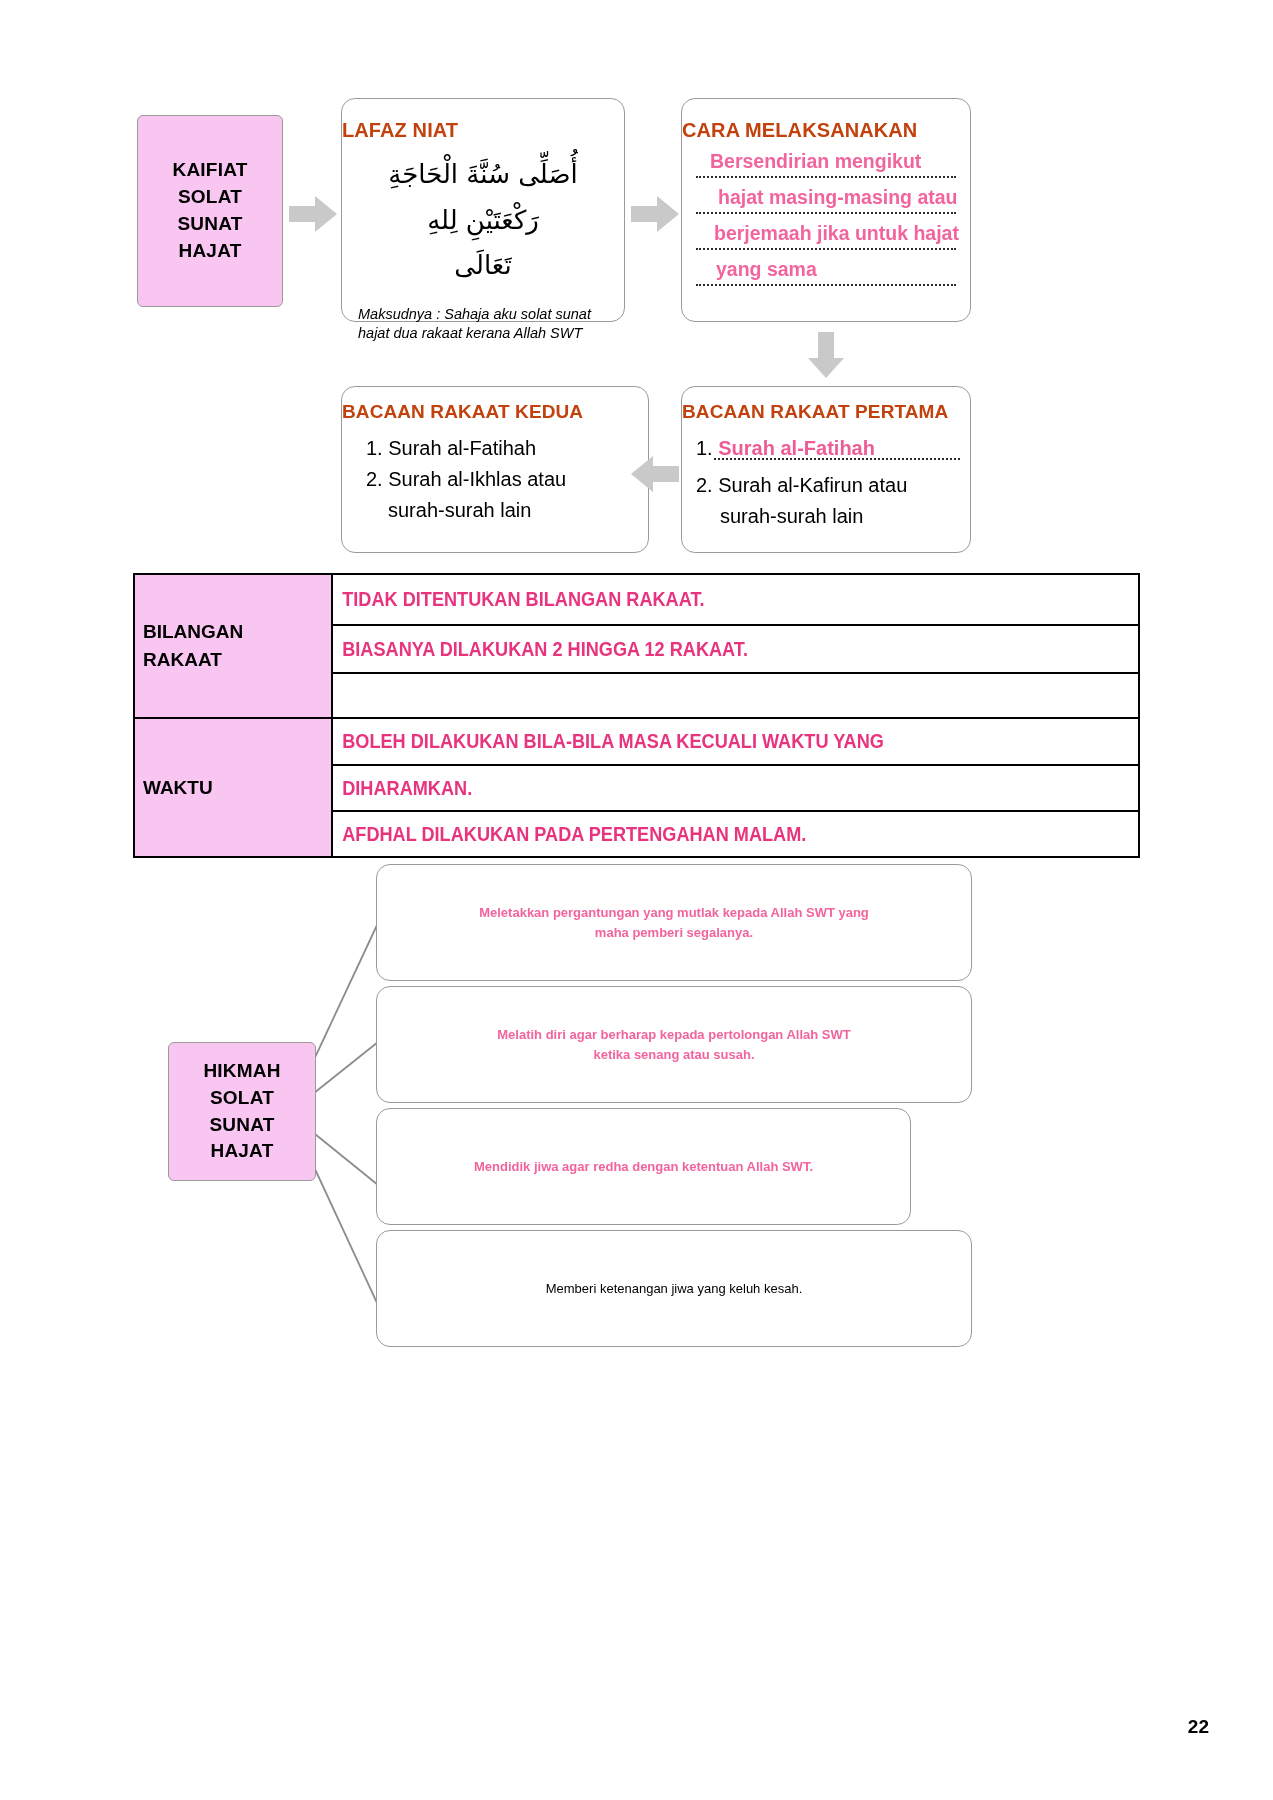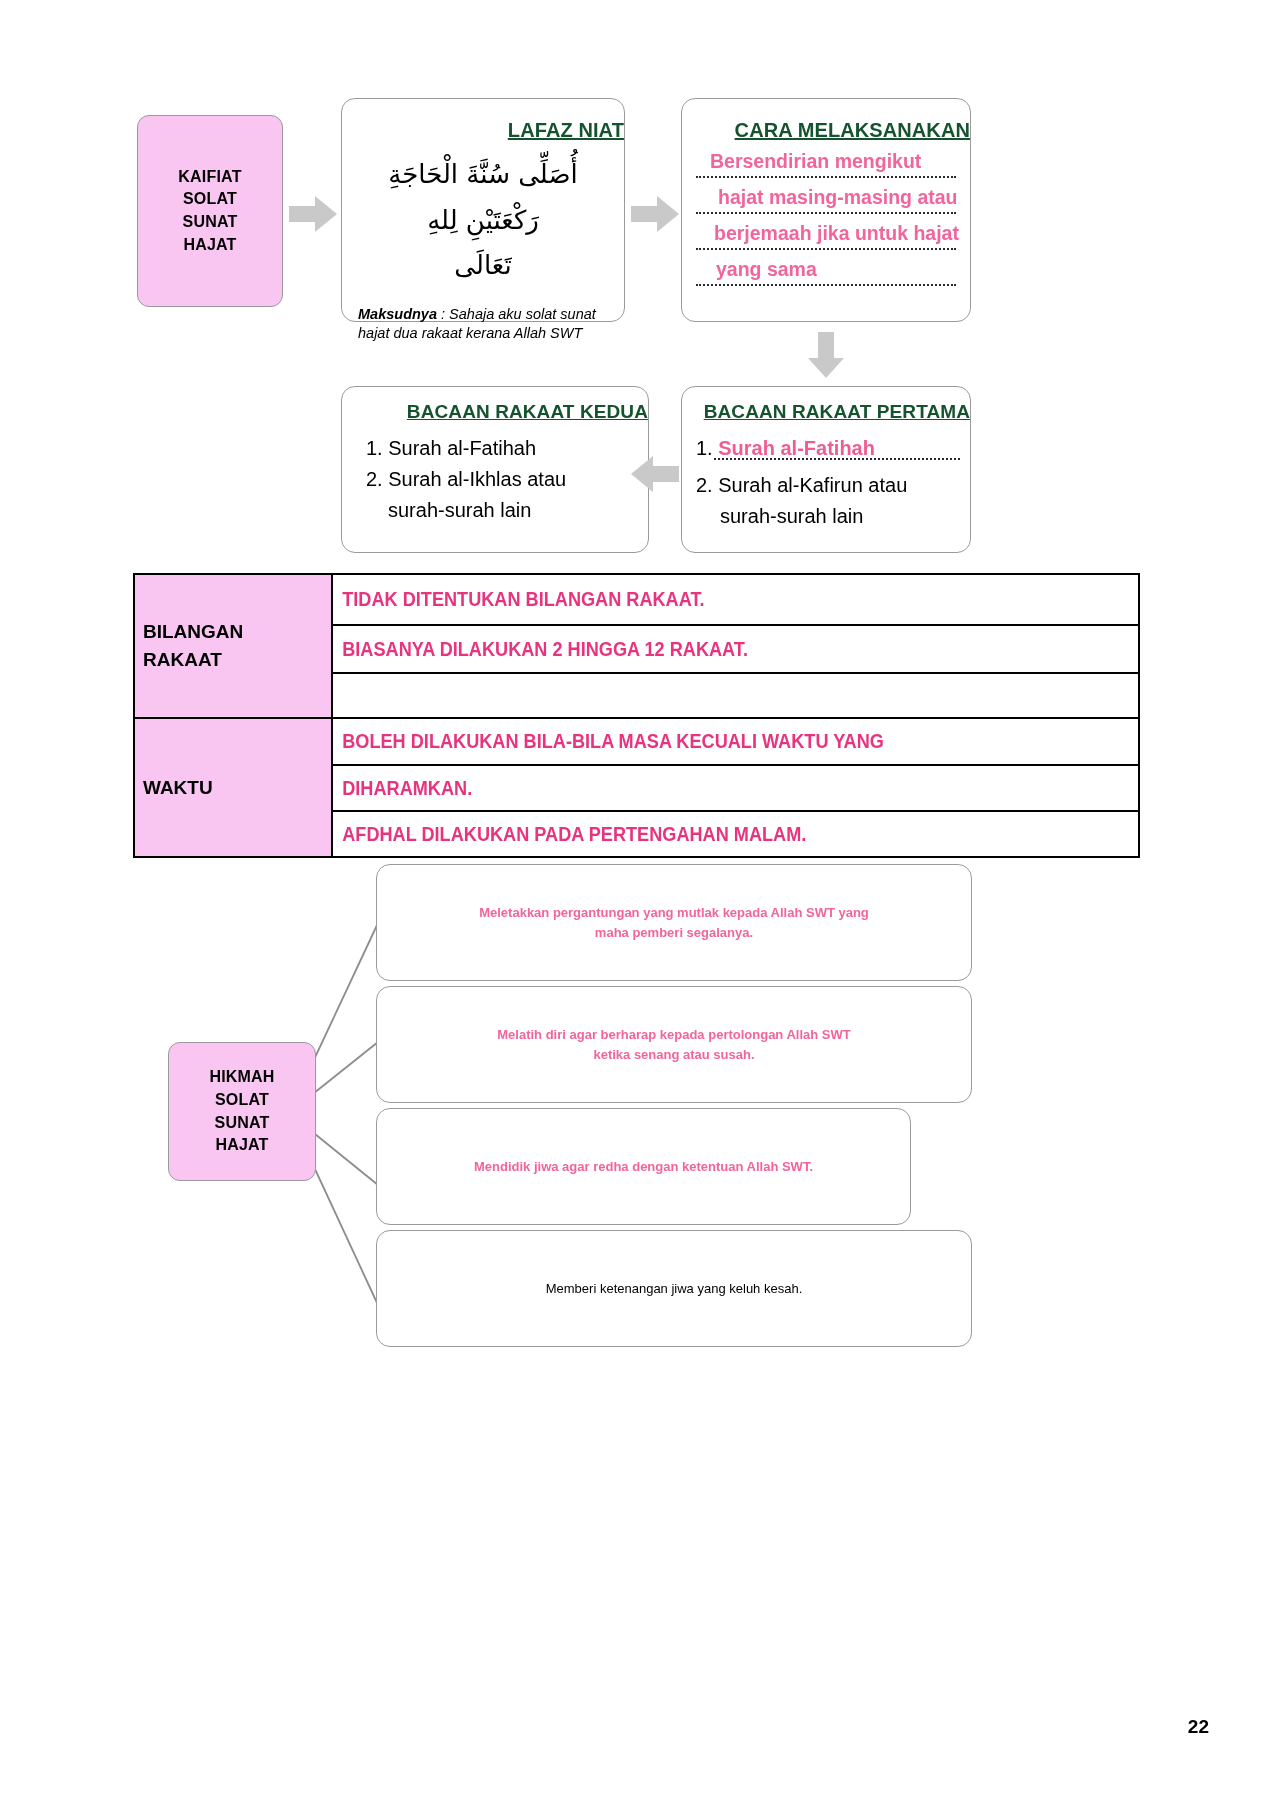--- a/index.html
+++ b/index.html
@@ -10,29 +10,29 @@
   }
   .page{position:relative;width:1273px;height:1800px;}
 
   
   .rbox{
     position:absolute;box-sizing:border-box;
     border:1.6px solid #9a9a9a;border-radius:14px;background:#ffffff;
   }
   .pinkbox{
     position:absolute;box-sizing:border-box;
-    border:1.6px solid #9a9a9a;border-radius:12px;
+    border:1.6px solid #9a9a9a;border-radius:6px;
     background:#F9C6F2;
     display:flex;align-items:center;justify-content:center;
     text-align:center;font-weight:bold;color:#000;
-    font-size:16px;line-height:1.42;letter-spacing:.2px;
+    font-size:19px;line-height:1.42;letter-spacing:.2px;
   }
   .boxtitle{
-    text-align:right;font-weight:bold;color:#14532d;
-    font-size:20px;letter-spacing:.1px;text-decoration:underline;
+    text-align:left;font-weight:bold;color:#c2410c;
+    font-size:20px;letter-spacing:.1px;
   }
 
   
   .arrow-r,.arrow-l,.arrow-d{position:absolute;}
   .arrow-r svg,.arrow-l svg,.arrow-d svg{display:block;}
   .ans-strong{color:#EE5C93;font-weight:bold;}
   .dotline{
     border-bottom:2.5px dotted #2b2b2b;
     display:block;
   }
@@ -43,21 +43,21 @@
 
   
   .arabic{
     direction:rtl;text-align:center;
     font-family:"DejaVu Sans","Liberation Sans",sans-serif;
     font-size:26px;line-height:1.75;color:#000;
   }
   .maksud{
     font-size:14.5px;line-height:1.35;color:#000;font-style:italic;
   }
-  .maksud b{font-style:italic;font-weight:bold;}
+  .maksud b{font-style:italic;font-weight:normal;}
 
   
   .listline{font-size:20px;line-height:1.55;color:#000;}
 
   
   .tbl{
     position:absolute;border-collapse:collapse;
     table-layout:fixed;
   }
   .tbl td{

